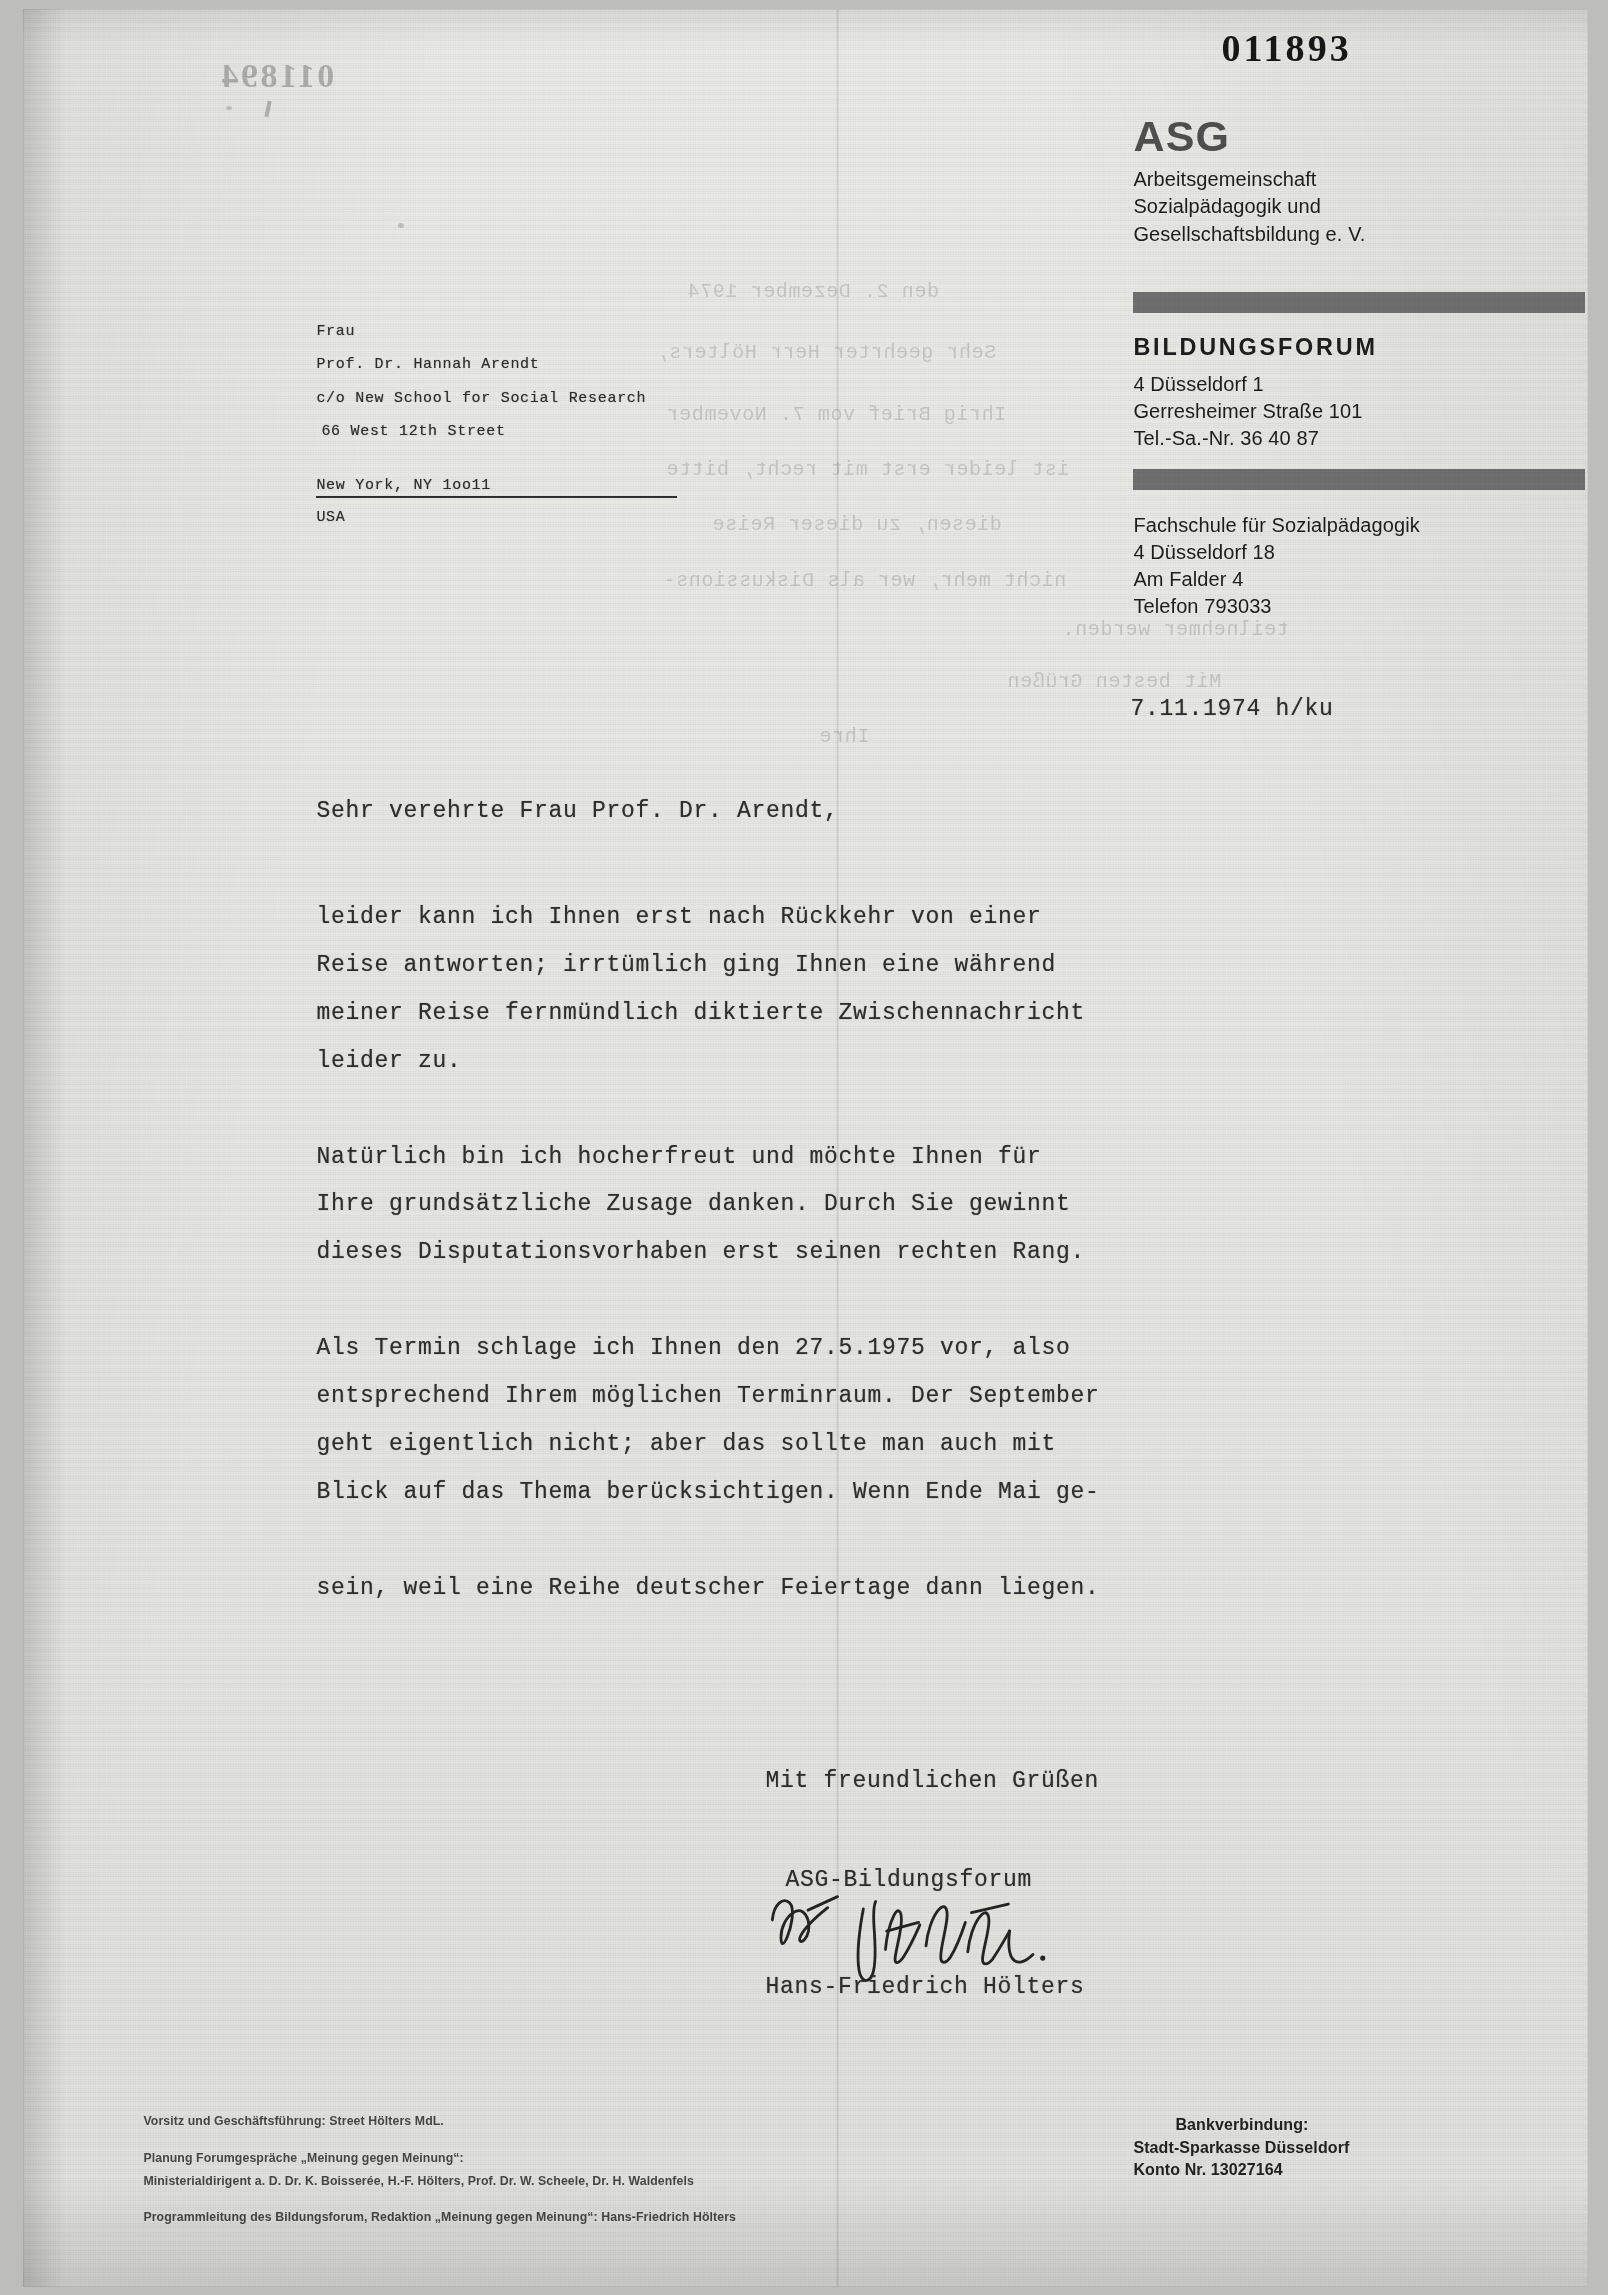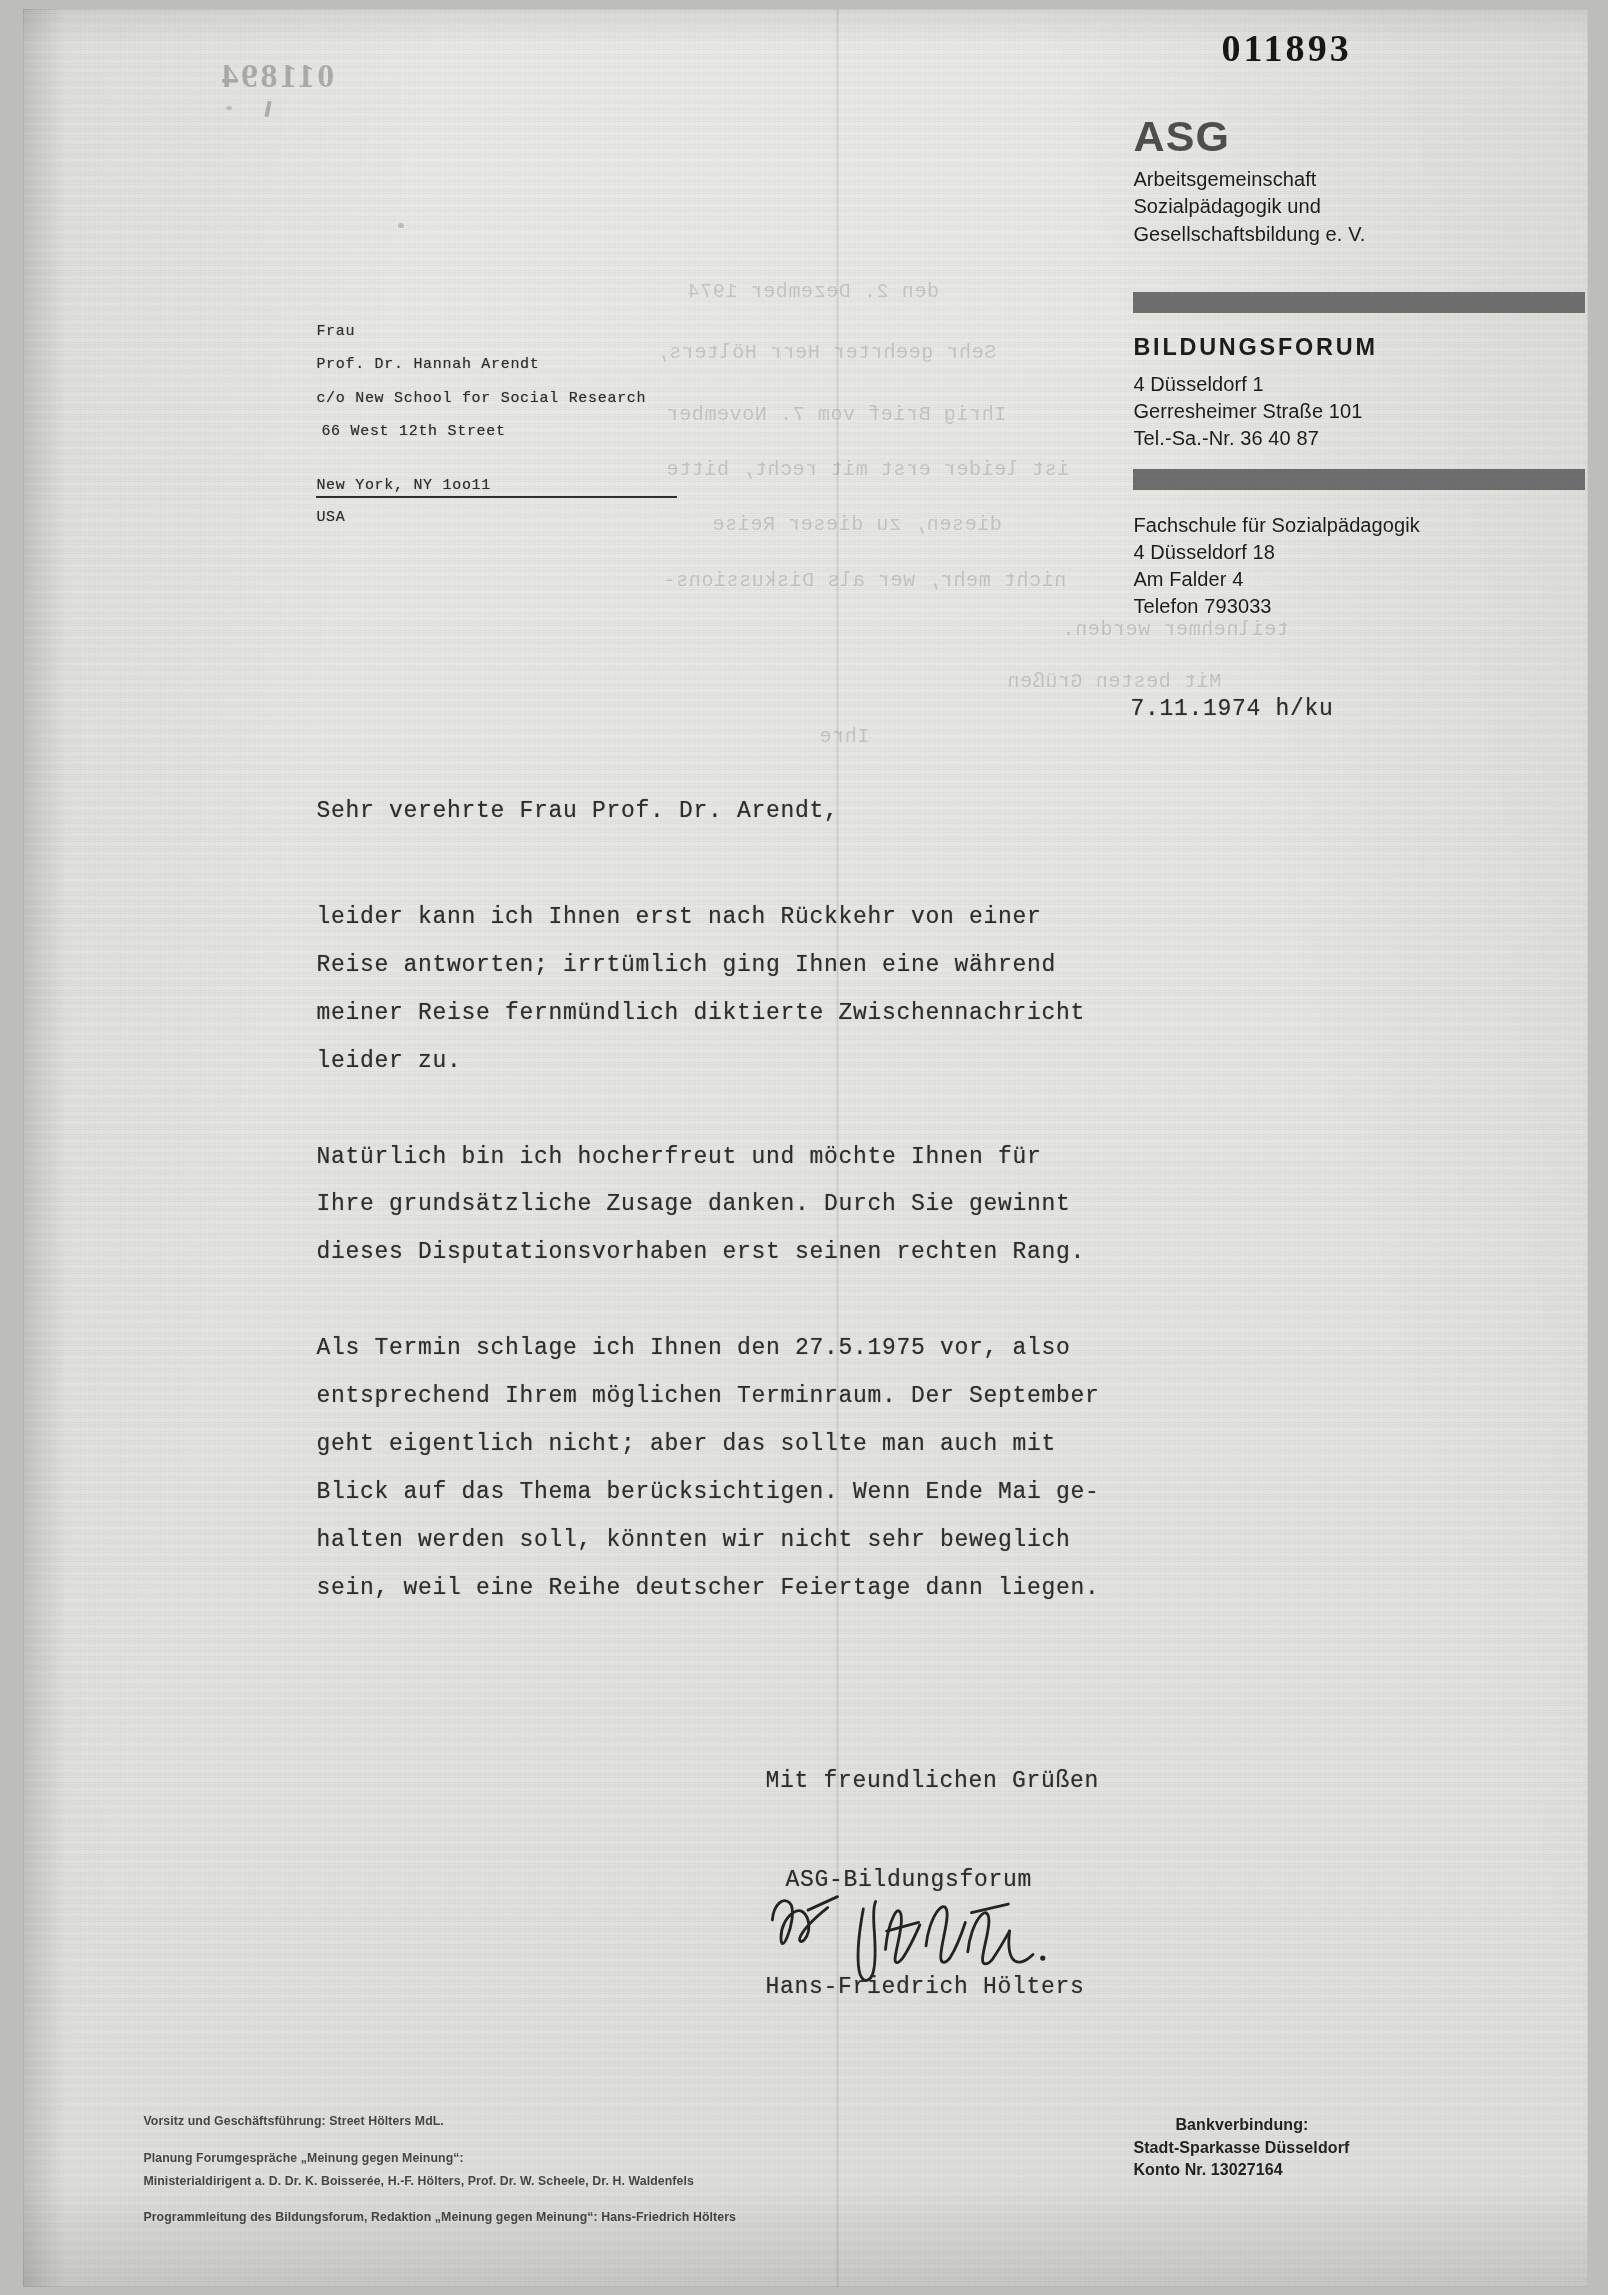--- a/index.html
+++ b/index.html
@@ -237,21 +237,20 @@
     <div class="type body-line" style="left:293px; top:1039px;">leider zu.</div>
 
     <div class="type body-line" style="left:293px; top:1135px;">Natürlich bin ich hocherfreut und möchte Ihnen für</div>
     <div class="type body-line" style="left:293px; top:1182px;">Ihre grundsätzliche Zusage danken. Durch Sie gewinnt</div>
     <div class="type body-line" style="left:293px; top:1230px;">dieses Disputationsvorhaben erst seinen rechten Rang.</div>
 
     <div class="type body-line" style="left:293px; top:1326px;">Als Termin schlage ich Ihnen den 27.5.1975 vor, also</div>
     <div class="type body-line" style="left:293px; top:1374px;">entsprechend Ihrem möglichen Terminraum. Der September</div>
     <div class="type body-line" style="left:293px; top:1422px;">geht eigentlich nicht; aber das sollte man auch mit</div>
     <div class="type body-line" style="left:293px; top:1470px;">Blick auf das Thema berücksichtigen. Wenn Ende Mai ge-</div>
-    <div class="type body-line" style="left:293px; top:1518px;">halten werden soll, könnten wir nicht sehr beweglich</div>
     <div class="type body-line" style="left:293px; top:1566px;">sein, weil eine Reihe deutscher Feiertage dann liegen.</div>
 
     <div class="type body-line" style="left:742px; top:1759px;">Mit freundlichen Grüßen</div>
     <div class="type body-line" style="left:726px; top:1858px;margin-left:36px;">ASG-Bildungsforum</div>
 
     <svg class="sig" viewBox="0 0 620 200">
       <g fill="none" stroke="#242424" stroke-width="4.6" stroke-linecap="round" stroke-linejoin="round">
         <path d="M12 78 C14 52, 30 40, 40 50 C50 60, 42 92, 36 106 C30 120, 26 120, 26 106
                  C26 90, 34 74, 46 66 C58 58, 66 66, 70 78 C74 90, 70 104, 64 110
                  C58 116, 54 112, 58 104 C64 92, 82 74, 102 58"></path>

